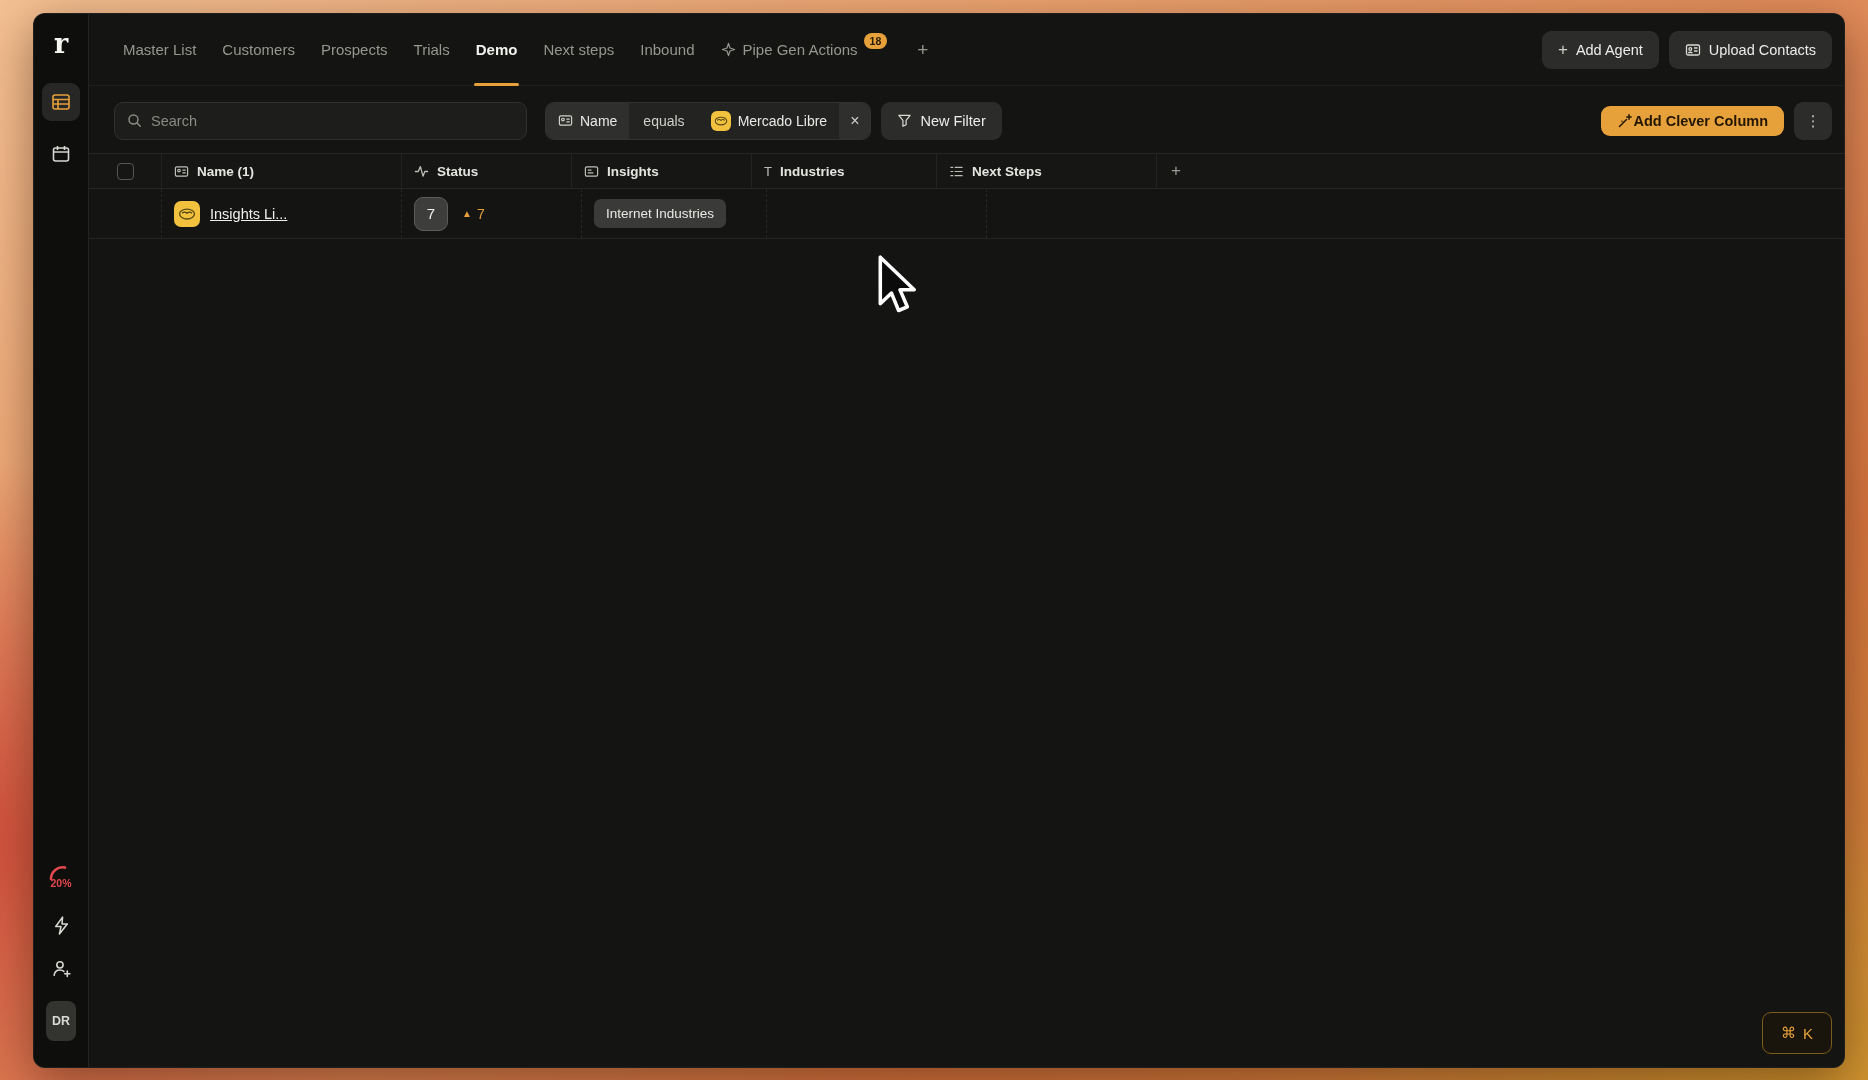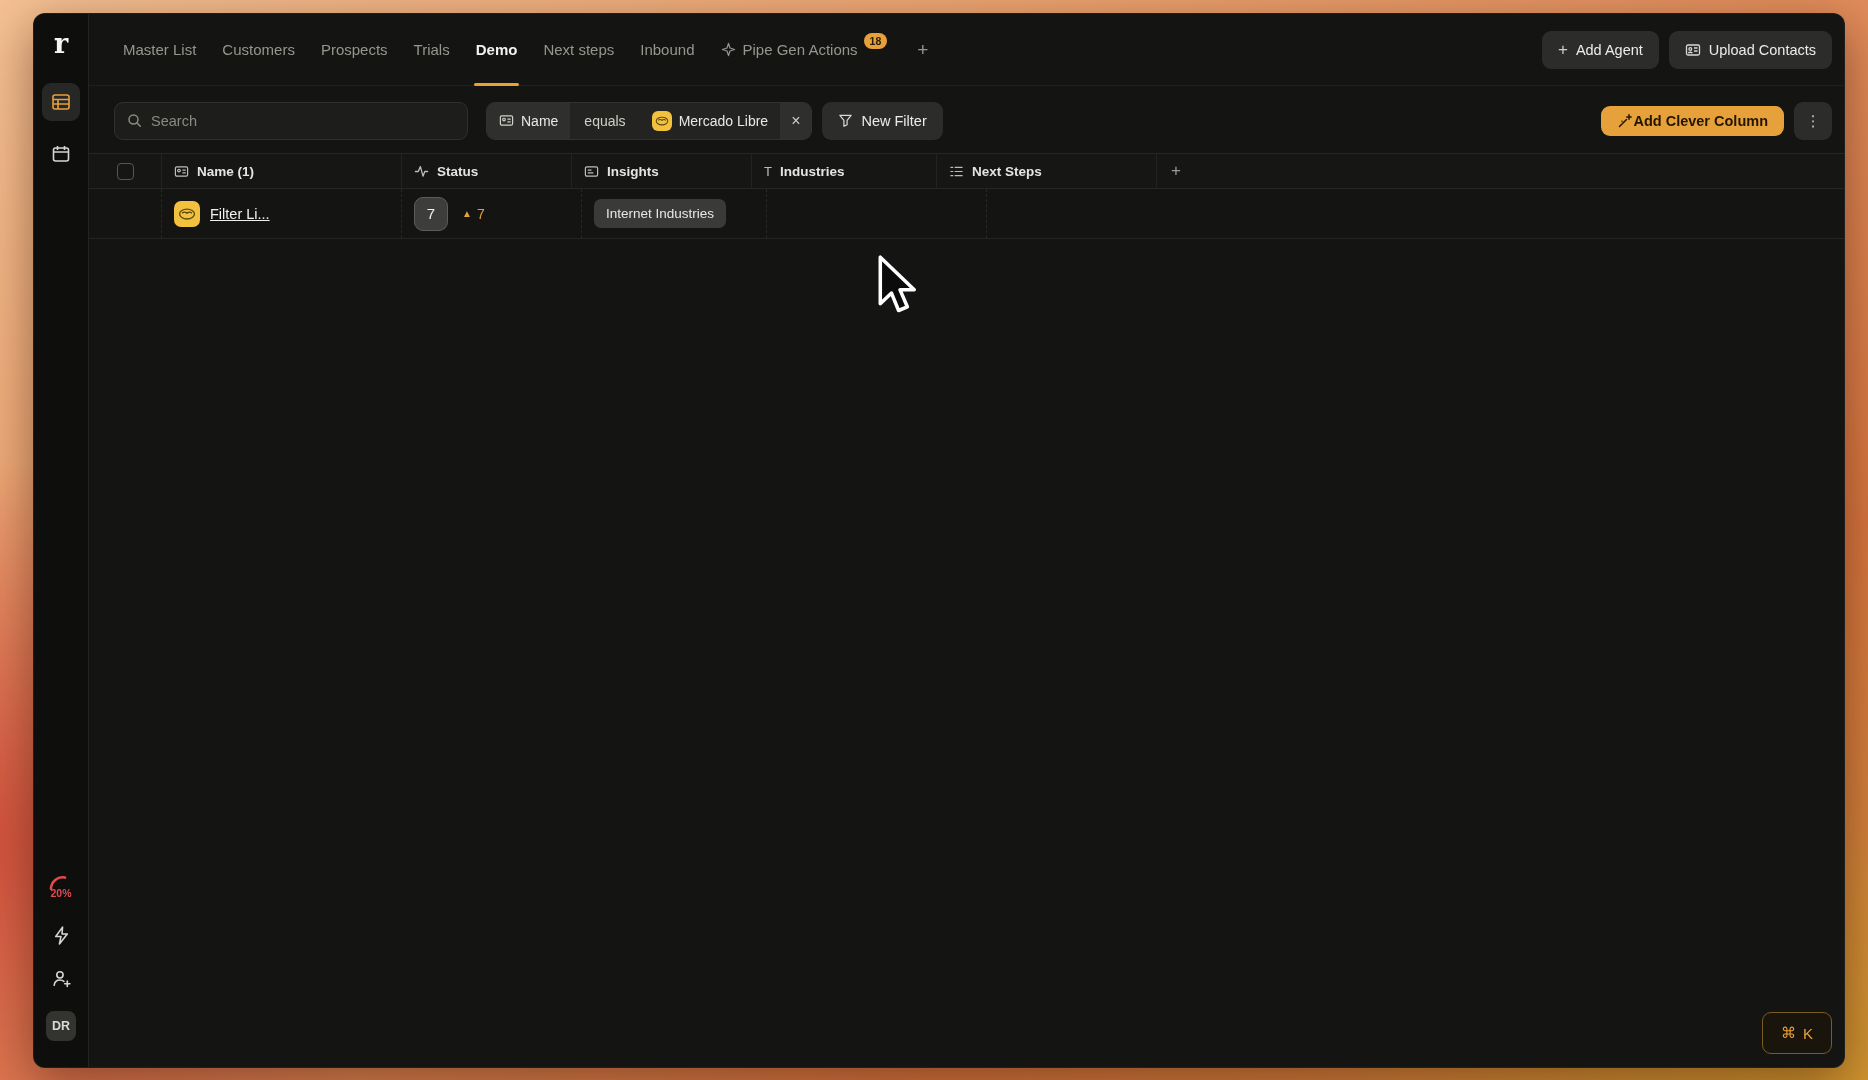--- a/index.html
+++ b/index.html
@@ -23,37 +23,37 @@
     width:55px; background:#0e0e0d; border-right:1px solid #232321;
     display:flex; flex-direction:column; align-items:center; padding:16px 0 26px;
   }
   .logo { font-family:"DejaVu Serif", serif; font-weight:bold; color:#f5f5f2; font-size:27px; line-height:1; margin-bottom:26px; }
   .nav-item { width:38px; height:38px; border-radius:9px; display:flex; align-items:center; justify-content:center; margin-bottom:14px; }
   .nav-item.active { background:#272725; }
   .side-spacer { flex:1; }
   .gauge-wrap { display:flex; flex-direction:column; align-items:center; margin-bottom:26px; }
   .gauge-label { color:#e5484d; font-size:10.5px; font-weight:bold; margin-top:-3px; }
   .side-icon { margin-bottom:22px; display:flex; align-items:center; justify-content:center; }
-  .avatar { width:30px; height:30px; background:#33332f; border-radius:8px; color:#d9d9d5; font-size:12.5px; font-weight:bold; display:flex; align-items:center; justify-content:center; }
+  .avatar { width:30px; height:40px; background:#33332f; border-radius:8px; color:#d9d9d5; font-size:12.5px; font-weight:bold; display:flex; align-items:center; justify-content:center; }
   
   .main { flex:1; display:flex; flex-direction:column; min-width:0; position:relative; }
   
   .tabbar { height:72px; flex:none; display:flex; align-items:stretch; padding:0 12px 0 34px; border-bottom:1px solid #1f1f1d; }
   .tabs { display:flex; align-items:stretch; gap:26px; }
   .tab { display:flex; align-items:center; gap:7px; color:#96968f; font-size:15px; position:relative; cursor:default; white-space:nowrap; }
   .tab.active { color:#f2f2ef; font-weight:bold; }
   .tab.active::after { content:""; position:absolute; left:-2px; right:-2px; bottom:-1px; height:3px; background:#E7A13B; border-radius:2px; }
   .tab-badge { background:#E7A13B; color:#2a1c04; font-size:10.5px; font-weight:bold; border-radius:9px; padding:2px 6px; position:relative; top:-9px; margin-left:-1px; }
   .tab-add { display:flex; align-items:center; color:#96968f; font-size:19px; margin-left:4px; }
   .tab-actions { margin-left:auto; display:flex; align-items:center; gap:10px; }
   .btn { background:#2c2c2a; color:#ececea; font-size:14.5px; height:38px; padding:0 16px; border-radius:9px; display:flex; align-items:center; gap:8px; border:none; white-space:nowrap; }
   .btn .plus-glyph { font-size:17px; color:#cfcfca; }
   
   .filterbar { height:67px; flex:none; display:flex; align-items:center; padding:2px 12px 0 25px; }
-  .search { width:354px; height:38px; background:#1d1d1b; border:1px solid #30302e; border-radius:9px; display:flex; align-items:center; padding:0 12px; gap:9px; margin-right:18px; }
+  .search { width:413px; height:38px; background:#1d1d1b; border:1px solid #30302e; border-radius:9px; display:flex; align-items:center; padding:0 12px; gap:9px; margin-right:18px; }
   .search input { flex:1; background:transparent; border:none; outline:none; color:#e0e0dc; font-size:14.5px; font-family:inherit; }
   .search input::placeholder { color:#8a8a84; }
   .chipgroup { display:flex; align-items:stretch; background:#232321; border:1px solid #323230; border-radius:9px; height:38px; overflow:hidden; margin-right:10px; }
   .seg { display:flex; align-items:center; gap:7px; padding:0 12px; font-size:14px; color:#e8e8e5; }
   .seg.field { background:#2f2f2d;justify-content:flex-end; }
   .seg.op { color:#cfcfca; padding:0 14px; }
   .seg.close { background:#2f2f2d; color:#cfcfca; font-size:16px; padding:0 11px; }
   .ml-logo { background:#F2C23E; border-radius:6px; display:flex; align-items:center; justify-content:center; }
   .ml-logo.sm { width:20px; height:20px; }
   .ml-logo.lg { width:26px; height:26px; border-radius:7px; }
@@ -324,21 +324,21 @@
 
     <div class="trow">
       <div class="td c-check"></div>
       <div class="td c-name">
         <span class="ml-logo lg">
           <svg width="18" height="18" viewBox="0 0 16 16" fill="none" stroke="#5a4a12" stroke-width="1.2">
             <ellipse cx="8" cy="8" rx="6.6" ry="4.4"></ellipse>
             <path d="M3.6 7.4 C5 5.9 6.6 5.9 8 7.4 C9.4 5.9 11 5.9 12.4 7.4"></path>
           </svg>
         </span>
-        <span class="name-link">Filter Li...</span>
+        <span class="name-link">Insights Li...</span>
       </div>
       <div class="td c-insights">
         <span class="insight-badge">7</span>
         <span class="delta">
           <span class="delta-tri">▲</span>
           <span class="delta-val">7</span>
         </span>
       </div>
       <div class="td c-industries">
         <span class="industry-chip">Internet Industries</span>

